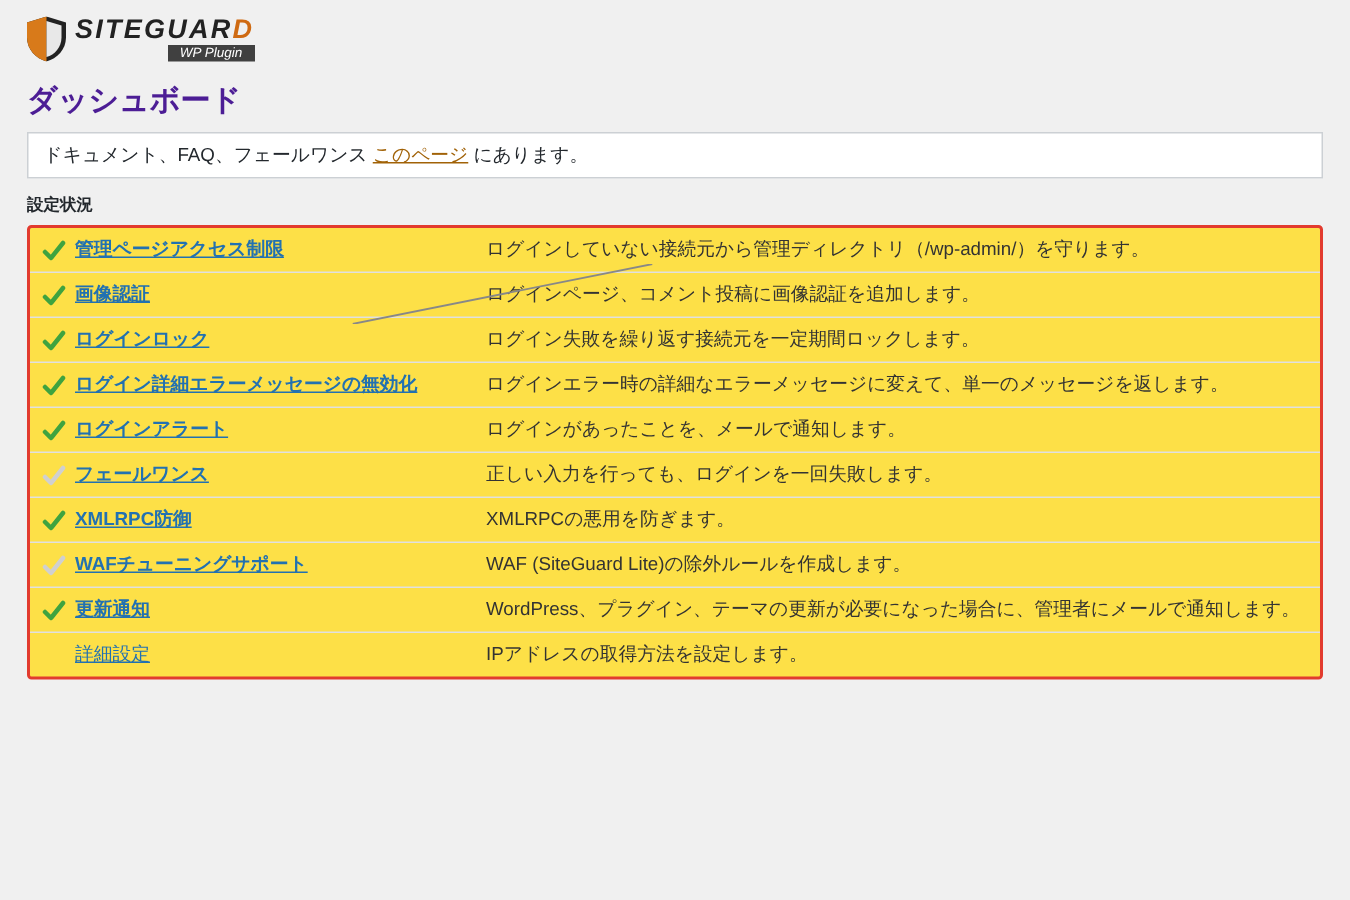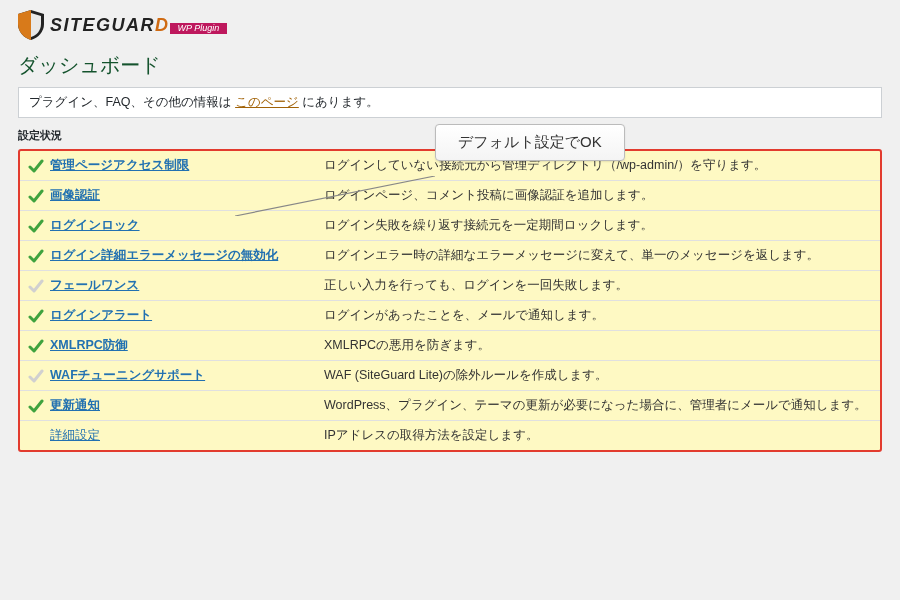--- a/index.html
+++ b/index.html
@@ -1,28 +1,28 @@
 <!DOCTYPE html>
 <html><head>
 <meta charset="utf-8">
 <style>
   html,body{margin:0;padding:0;font-family:"Hiragino Sans","Meiryo",sans-serif;background:#f0f0f0;color:#23282d;font-size:13px}
   .page{width:900px;height:600px;position:relative;box-sizing:border-box;padding:8px 18px 0 18px;overflow:hidden}
   .logo{display:flex;align-items:center;gap:6px;margin:2px 0 12px 0}
   .shield{width:26px;height:30px;position:relative}
-  .brand{display:flex;line-height:1}
+  .brand{display:flex;flex-direction:column;line-height:1}
   .brand-top{font-size:18px;font-weight:800;letter-spacing:1.5px;font-style:italic}
   .brand-top .g1{color:#222}
   .brand-top .g2{color:#cf6a12}
-  .brand-sub{background:#be185d;color:#fff;font-style:italic;font-size:9px;padding:1px 8px;align-self:flex-end;margin-top:2px}
-  h1.dash{font-size:20px;font-weight:400;margin:0 0 8px 0;color:#14532d}
+  .brand-sub{background:#404040;color:#fff;font-style:italic;font-size:9px;padding:1px 8px;align-self:flex-end;margin-top:2px}
+  h1.dash{font-size:20px;font-weight:700;margin:0 0 8px 0;color:#4c1d95}
   .info-bar{background:#fff;border:1px solid #ccd0d4;padding:6px 10px;font-size:12.5px;margin-bottom:10px}
   .info-bar a{color:#a16207;}
   h2.sec{font-size:11px;font-weight:700;margin:6px 0 6px 0}
-  .tbl-wrap{border:2px solid #e23b2e;border-radius:3px;background:#fef9c3}
+  .tbl-wrap{border:2px solid #e23b2e;border-radius:3px;background:#fde047}
   table{width:100%;border-collapse:collapse}
   td{border-bottom:1px solid #e0e0e0;padding:6px 8px;font-size:12.5px;vertical-align:middle}
   tr:last-child td{border-bottom:none}
   td.col-l{width:280px}
   td.col-r{color:#333}
   .row-item{display:flex;align-items:center;gap:6px}
   .chk{width:16px;height:16px;flex:0 0 16px}
   .lnk{color:#2271b1;text-decoration:underline;font-weight:700}
   .lnk.plain{font-weight:400}
   
@@ -45,21 +45,21 @@
       <div class="brand-top">
         <span class="g1">SITEGUAR</span><span class="g2">D</span>
       </div>
       <div class="brand-sub">WP Plugin</div>
     </div>
   </div>
 
   <h1 class="dash">ダッシュボード</h1>
 
   <div class="info-bar">
-    <span>プラグイン、FAQ、その他の情報は </span><a href="#">このページ</a><span> にあります。</span>
+    <span>ドキュメント、FAQ、フェールワンス </span><a href="#">このページ</a><span> にあります。</span>
   </div>
 
   <h2 class="sec">設定状況</h2>
 
   <div class="tbl-wrap">
     <table>
         <tbody id="rows">
           <tr>
             <td class="col-l">
               <div class="row-item">
@@ -101,37 +101,37 @@
                   </svg></span>
                 <a href="#" class="lnk">ログイン詳細エラーメッセージの無効化</a>
               </div>
             </td>
             <td class="col-r">ログインエラー時の詳細なエラーメッセージに変えて、単一のメッセージを返します。</td>
           </tr>
           <tr>
             <td class="col-l">
               <div class="row-item">
                 <span class="chk"><svg viewBox="0 0 16 16" width="16" height="16">
+                    <path d="M2 9 L6 13 L14 3" fill="none" stroke="#3fa33f" stroke-width="3" stroke-linecap="round" stroke-linejoin="round"></path>
+                  </svg></span>
+                <a href="#" class="lnk">ログインアラート</a>
+              </div>
+            </td>
+            <td class="col-r">ログインがあったことを、メールで通知します。</td>
+          </tr>
+          <tr>
+            <td class="col-l">
+              <div class="row-item">
+                <span class="chk"><svg viewBox="0 0 16 16" width="16" height="16">
                     <path d="M2 9 L6 13 L14 3" fill="none" stroke="#d0d0d0" stroke-width="3" stroke-linecap="round" stroke-linejoin="round"></path>
                   </svg></span>
                 <a href="#" class="lnk">フェールワンス</a>
               </div>
             </td>
             <td class="col-r">正しい入力を行っても、ログインを一回失敗します。</td>
-          </tr>
-          <tr>
-            <td class="col-l">
-              <div class="row-item">
-                <span class="chk"><svg viewBox="0 0 16 16" width="16" height="16">
-                    <path d="M2 9 L6 13 L14 3" fill="none" stroke="#3fa33f" stroke-width="3" stroke-linecap="round" stroke-linejoin="round"></path>
-                  </svg></span>
-                <a href="#" class="lnk">ログインアラート</a>
-              </div>
-            </td>
-            <td class="col-r">ログインがあったことを、メールで通知します。</td>
           </tr>
           <tr>
             <td class="col-l">
               <div class="row-item">
                 <span class="chk"><svg viewBox="0 0 16 16" width="16" height="16">
                     <path d="M2 9 L6 13 L14 3" fill="none" stroke="#3fa33f" stroke-width="3" stroke-linecap="round" stroke-linejoin="round"></path>
                   </svg></span>
                 <a href="#" class="lnk">XMLRPC防御</a>
               </div>
             </td>
@@ -165,17 +165,16 @@
                 <span class="chk"></span>
                 <a href="#" class="lnk plain">詳細設定</a>
               </div>
             </td>
             <td class="col-r">IPアドレスの取得方法を設定します。</td>
           </tr>
         </tbody>
       </table>
   </div>
 
-  <div class="callout">デフォルト設定でOK</div>
   <svg class="callout-line" viewBox="0 0 200 40">
     <line x1="0" y1="40" x2="200" y2="0" stroke="#888" stroke-width="1.2"></line>
   </svg>
 </div>
 
 </body></html>

